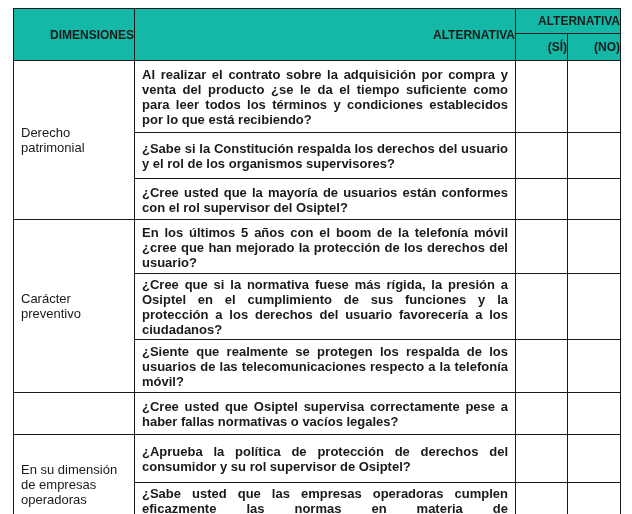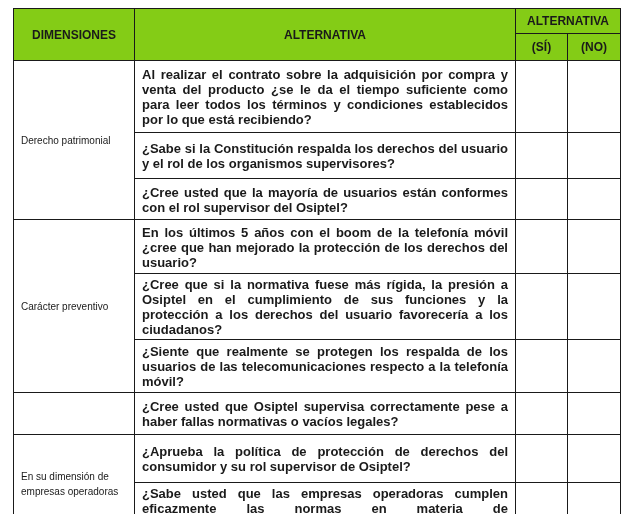--- a/index.html
+++ b/index.html
@@ -1,22 +1,22 @@
 <!DOCTYPE html>
 <html><head>
   <meta charset="utf-8">
   <style>
     html, body { margin: 0; padding: 0; background: #ffffff; }
     body { width: 632px; height: 514px; position: relative; overflow: hidden;
            font-family: "Liberation Sans", sans-serif; color: #1a1a1a; }
     table { position: absolute; left: 13px; top: 8px; border-collapse: collapse;
             table-layout: fixed; width: 607px; }
     td, th { border: 1px solid #1a1a1a; padding: 0; }
-    th { background: #84cc16; font-weight: bold; font-size: 12px; text-align: center; vertical-align: middle; }
-    td.dim { font-size: 10px; padding: 0 6px 0 7px; vertical-align: middle; line-height: 15px; }
+    th { background: #14b8a6; font-weight: bold; font-size: 12px; text-align: right; vertical-align: middle; }
+    td.dim { font-size: 13px; padding: 0 6px 0 7px; vertical-align: middle; line-height: 15px; }
     td.ind { font-size: 13px; padding: 3px 7px 2px 7px; text-align: justify; text-align-last: left;
              line-height: 15px; vertical-align: middle; font-weight: bold; }
     td.ans { }
     .h-top { height: 25px; }
     .h-bot { height: 27px; }
   </style>
 </head>
 <body>
 
 <table>

